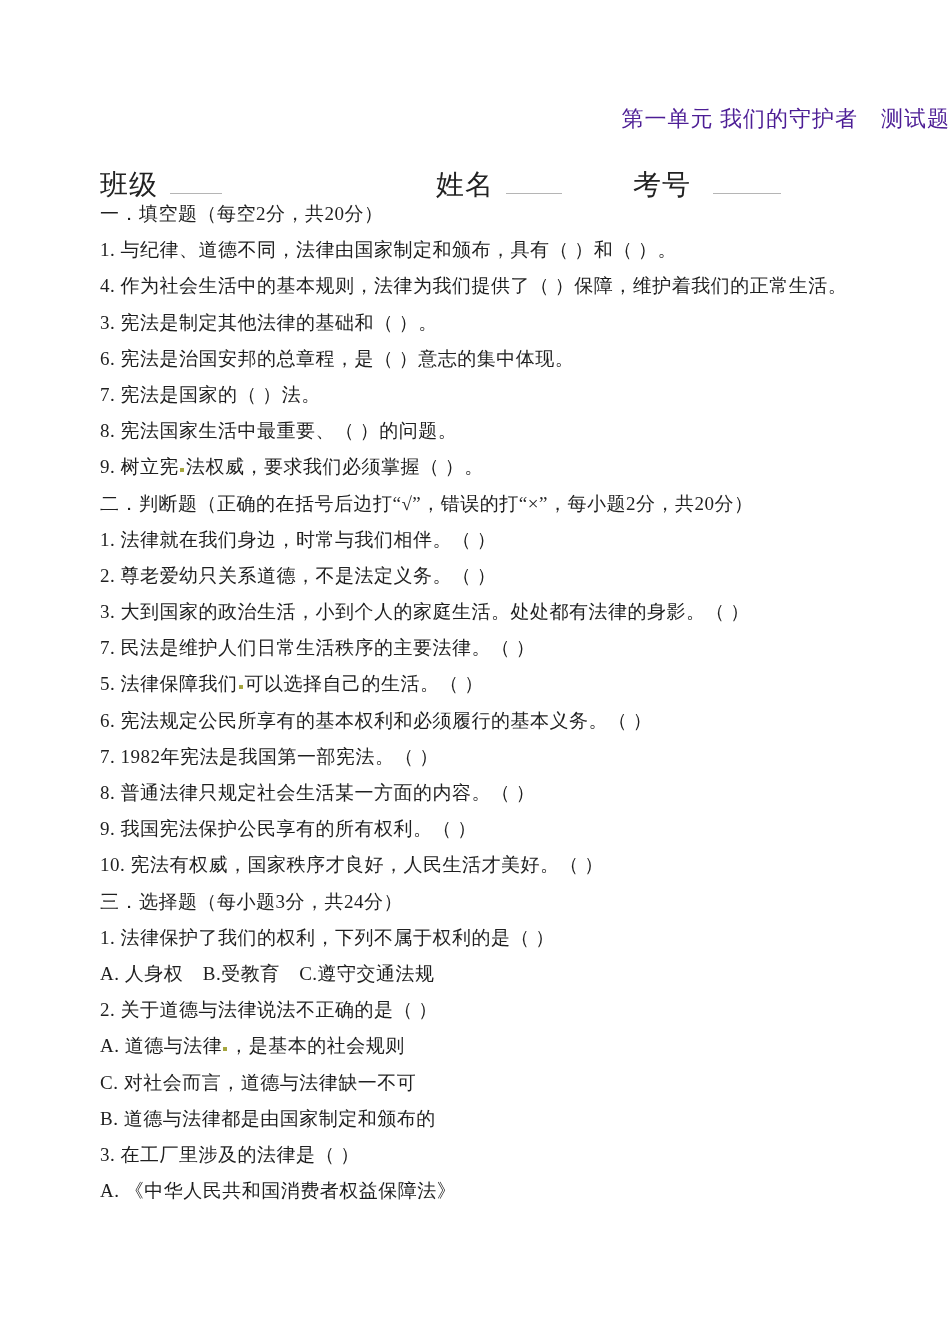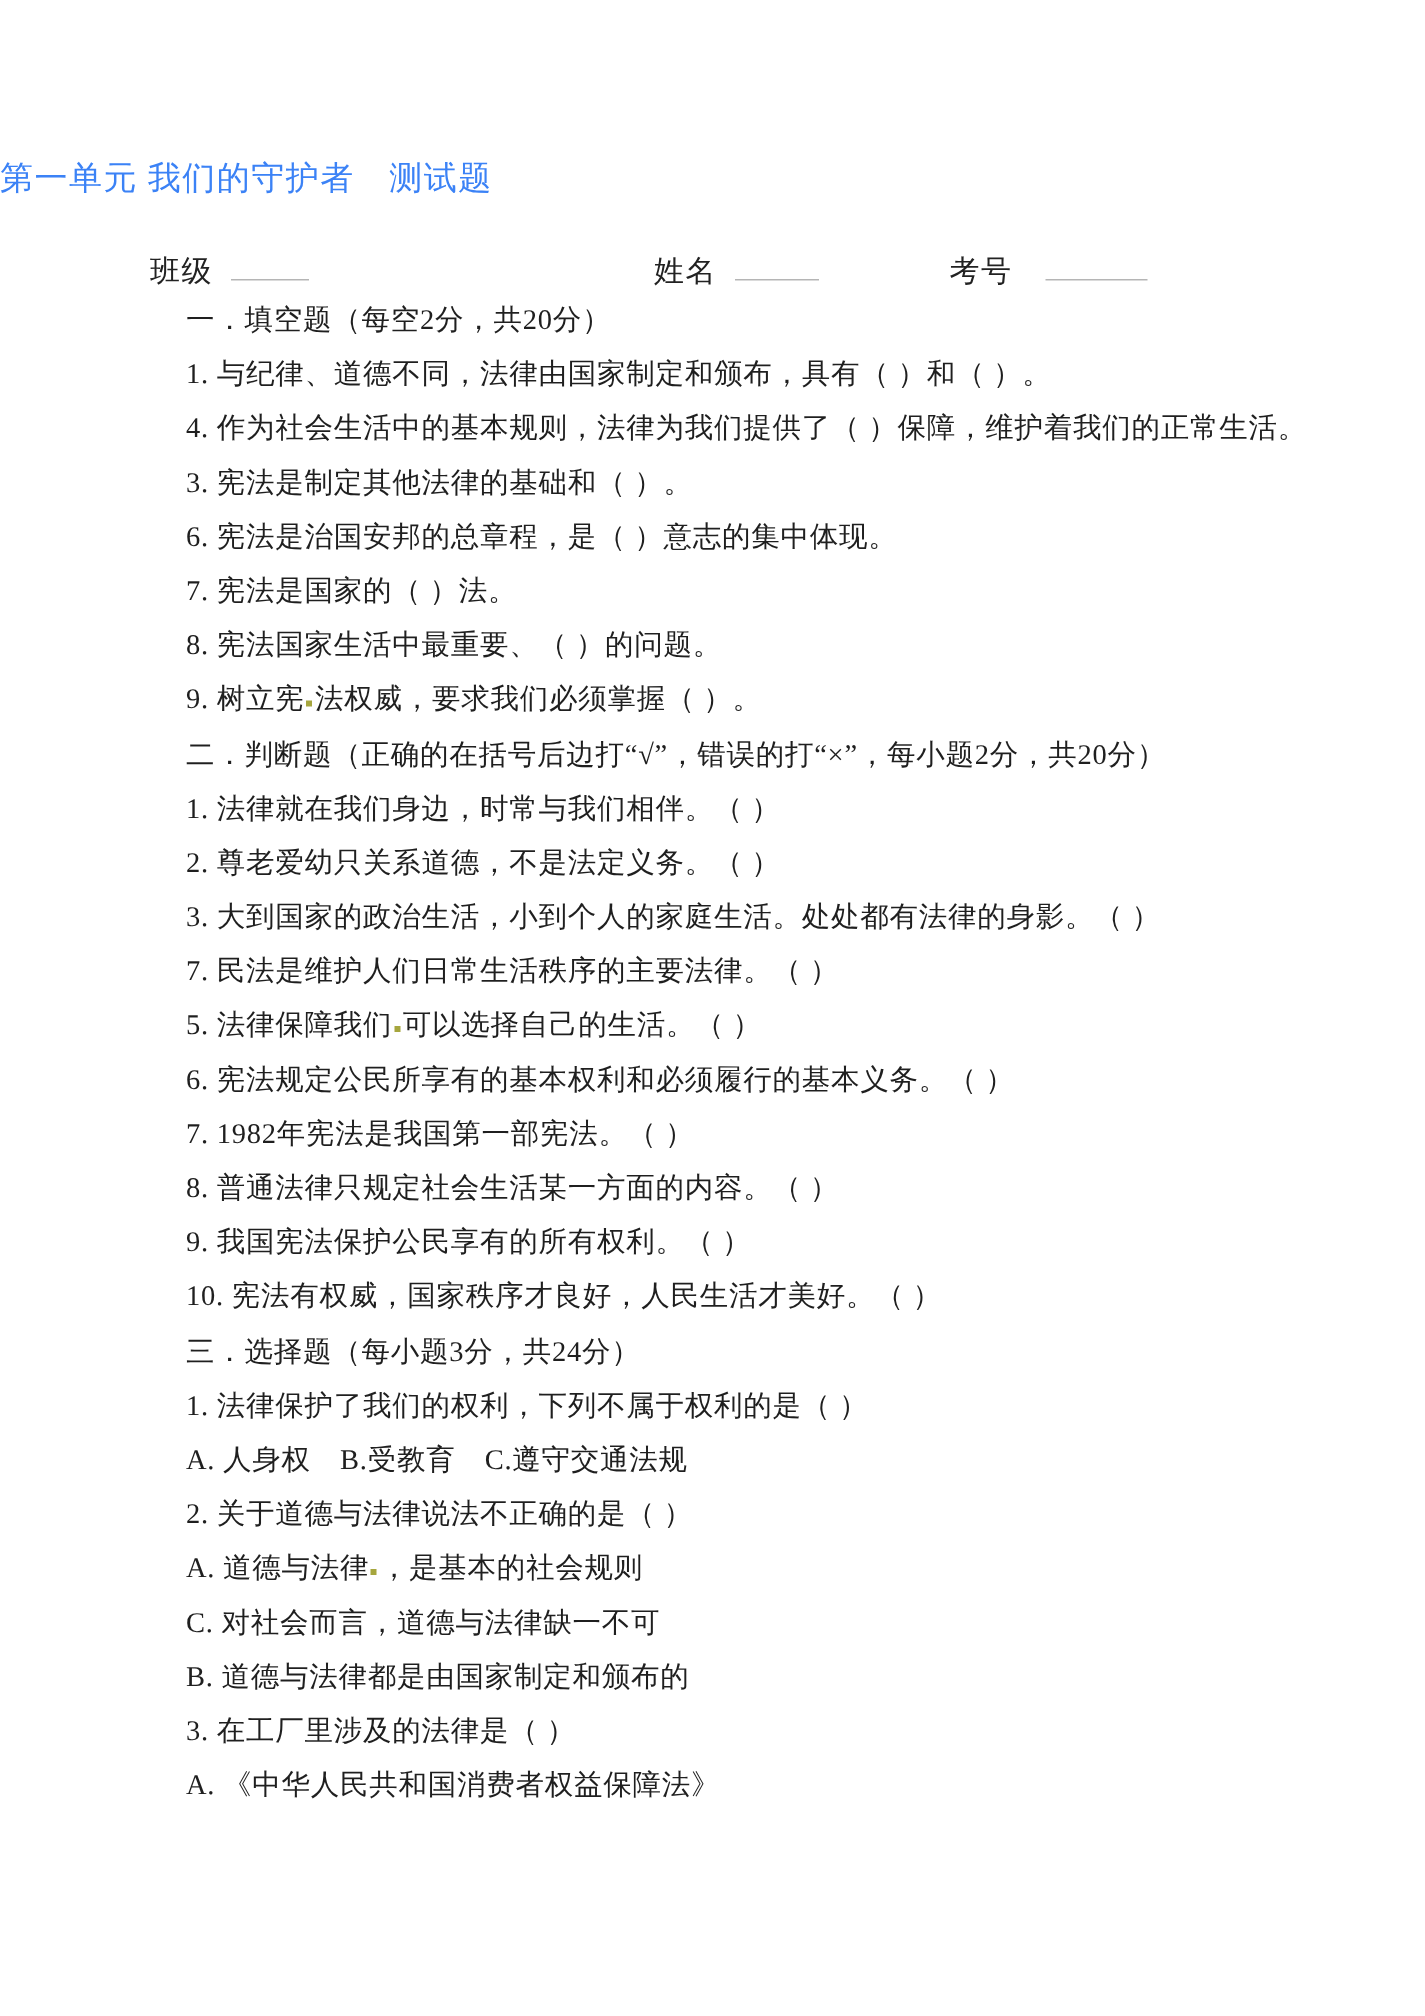--- a/index.html
+++ b/index.html
@@ -16,50 +16,49 @@
     overflow: hidden;
     box-sizing: border-box;
     padding-top: 104px;
     color: #1f1f1f;
   }
   .title {
     margin: 0;
     font-size: 22px;
     line-height: 30px;
     font-weight: normal;
-    text-align: left;
+    text-align: right;
     letter-spacing: 1px;
-    color: #3b82f6;
+    color: #4c1d95;
     white-space: pre;
   }
   .header-row {
     position: relative;
     height: 28px;
     margin-top: 32px;
-    font-size: 20px;
+    font-size: 28px;
   }
   .hfield { position: absolute; top: 0; white-space: nowrap; }
   .hfield.f-class { left: 100px; }
   .hfield.f-name  { left: 436px; }
   .hfield.f-examno { left: 633px; }
   .flabel { letter-spacing: 1px; color: #222; }
   .fline {
     display: inline-block;
     height: 20px;
     border-bottom: 1.5px solid #b5b5b5;
     vertical-align: baseline;
   }
   .f-class .fline { width: 52px; margin-left: 12px; }
   .f-name  .fline { width: 56px; margin-left: 12px; }
   .f-examno .fline { width: 68px; margin-left: 22px; }
   .doc-lines {
     margin-top: 2px;
     padding-left: 100px;
     padding-right: 40px;
-    margin-left: 24px;
   }
   .line {
     margin: 0;
     font-size: 19px;
     height: 36.2px;
     line-height: 36.2px;
     letter-spacing: 0.5px;
     white-space: pre;
     color: #1f1f1f;
   }

